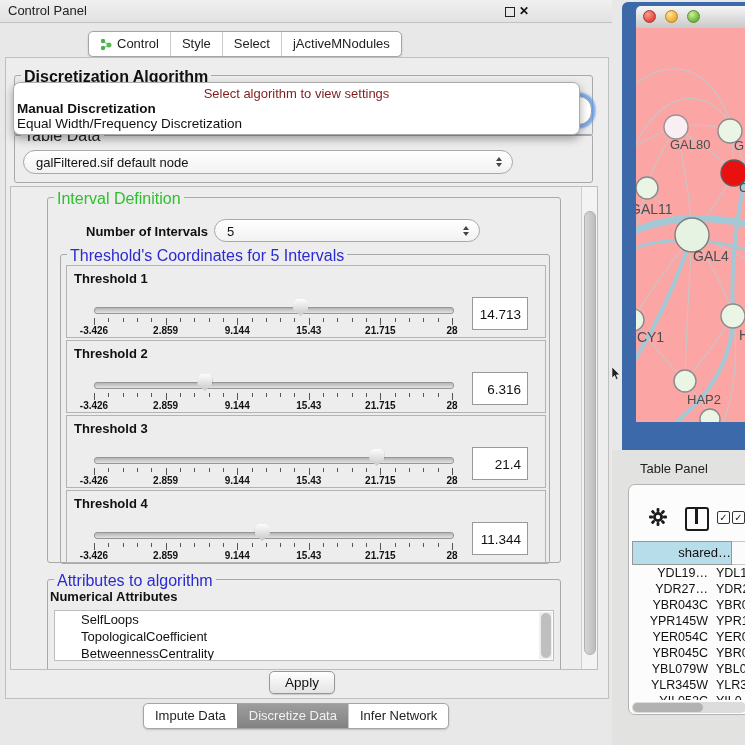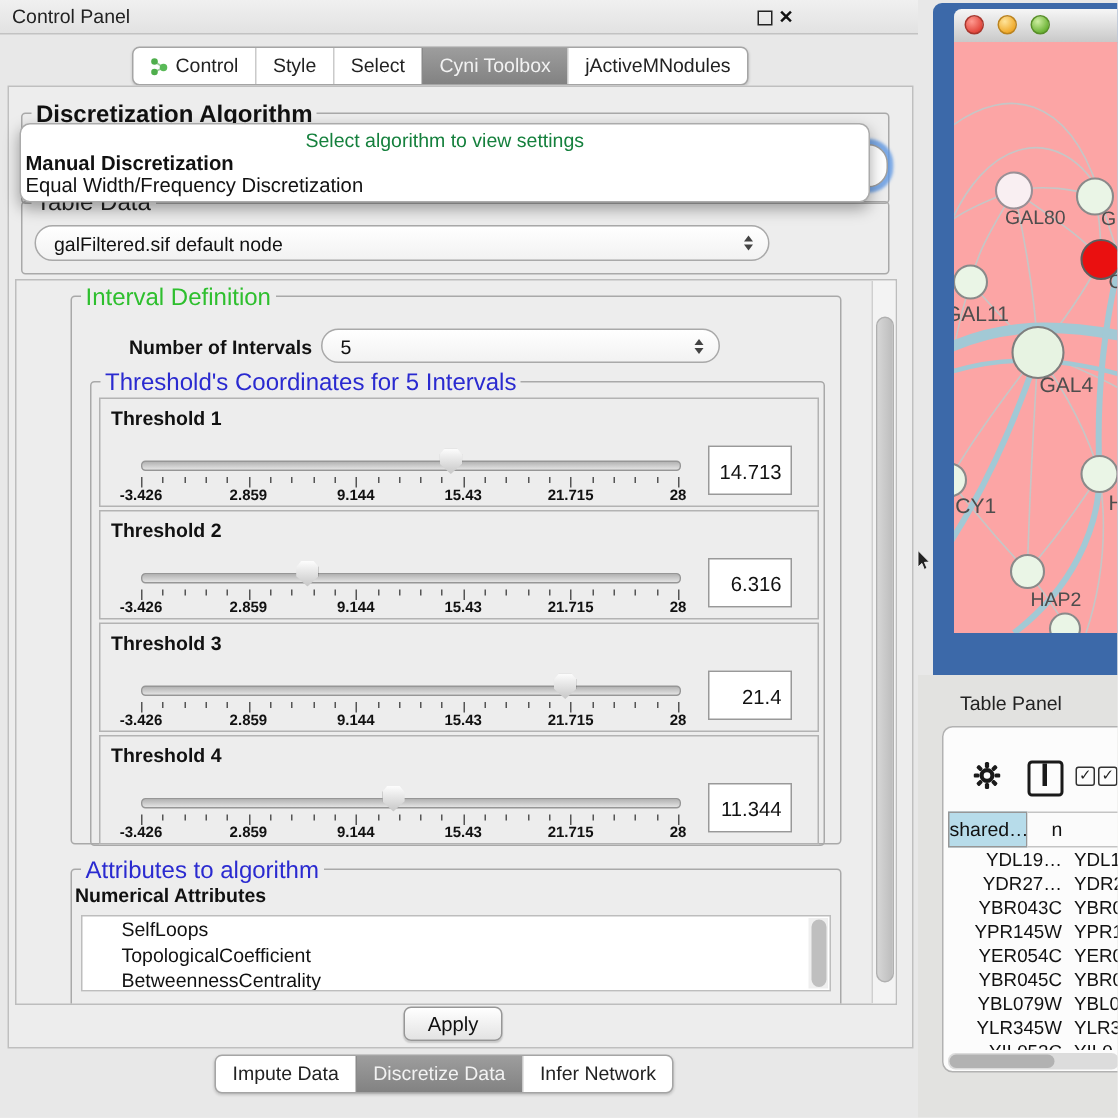--- a/index.html
+++ b/index.html
@@ -30,21 +30,21 @@
        border-radius:12px;font-size:13px;color:#111;box-sizing:border-box;}
   .combo .val{position:absolute;left:12px;top:0;line-height:22px;}
   .arrs{position:absolute;right:10px;top:50%;transform:translateY(-50%);}
   .car-up{width:0;height:0;border-left:3.5px solid transparent;border-right:3.5px solid transparent;
        border-bottom:4.5px solid #444;margin-bottom:2px;}
   .car-dn{width:0;height:0;border-left:3.5px solid transparent;border-right:3.5px solid transparent;
        border-top:4.5px solid #444;}
   
   #algo-popup{left:13px;top:82px;width:565px;height:51px;background:#fff;border:1px solid #ababab;
        border-radius:7px;box-shadow:0 4px 10px rgba(0,0,0,.35);z-index:30;}
-  #algo-hint{left:0;right:0;top:3px;text-align:center;font-size:13px;color:#15803d;}
+  #algo-hint{left:0;right:0;top:3px;text-align:center;font-size:13px;color:#7f1d1d;}
   .popup-opt{left:3px;right:3px;font-size:13.5px;color:#111;padding-left:0px;line-height:15px;}
   #combo-behind{left:28px;top:96px;width:562px;height:27px;border-radius:13px;background:#fff;
        border:1px solid #9f9f9f;box-shadow:0 0 2px 3.5px rgba(96,152,228,.8);z-index:5;}
   
   #viewport{left:10px;top:186px;width:588px;height:484px;overflow:hidden;background:#ededed;
        border:1px solid #bdbdbd;box-sizing:border-box;}
   #vscroll{left:570px;top:0;width:17px;height:482px;background:#f3f3f3;border-left:1px solid #cfcfcf;}
   #vscroll-thumb{left:2px;top:24px;width:12px;height:444px;border-radius:7px;
        background:linear-gradient(90deg,#d6d6d6,#bdbdbd);border:1px solid #b0b0b0;box-sizing:border-box;}
   .tpanel{position:absolute;left:5px;width:478px;height:71px;border:1px solid #b3b3b3;background:#ededed;}
@@ -82,21 +82,21 @@
   #tp-title{position:absolute;left:28px;top:11px;font-size:13px;color:#222;}
   #tp-panel{position:absolute;left:16px;top:34px;width:128px;height:229px;background:#fcfcfc;
        border:1px solid #b2b2b2;border-radius:7px;}
   #gear{position:absolute;left:20px;top:23px;}
   #split-icon{position:absolute;left:56px;top:22px;width:20px;height:20px;border:2.5px solid #1a1a1a;border-radius:3px;}
   #split-icon::after{content:"";position:absolute;left:8px;top:0;width:2.5px;height:15px;background:#1a1a1a;}
   .cbx{position:absolute;top:26px;width:11px;height:11px;border:1.6px solid #333;border-radius:2px;
        font-size:10px;line-height:11px;text-align:center;color:#222;}
   #thead{position:absolute;left:3px;top:56px;height:24px;display:flex;}
   .hcell{box-sizing:border-box;font-size:13px;line-height:22px;border:1px solid #979797;}
-  .hcell.c1{width:53px;background:#b7dcea;text-align:left;}
+  .hcell.c1{width:100px;background:#b7dcea;text-align:right;}
   .hcell.c2{width:70px;background:#fbfbfb;border-left:none;border-color:#c4c4c4;padding-left:16px;}
   #tbody{position:absolute;left:3px;top:80px;width:150px;height:135px;overflow:hidden;}
   .trow{display:flex;height:16px;line-height:16px;font-size:12.5px;}
   .tcell1{width:76px;text-align:right;}
   .tcell2{padding-left:8px;}
   #hscroll{position:absolute;left:3px;top:217px;width:114px;height:11px;background:#dcdcdc;border-radius:5px;}
   #hscroll-thumb{position:absolute;left:1px;top:1px;width:70px;height:9px;background:#b2b2b2;border-radius:5px;}
   #cursor{left:611px;top:367px;}
 </style>
 </head>
@@ -117,23 +117,20 @@
         <circle cx="3" cy="10" r="2.2" fill="#4fae4c"></circle>
         <circle cx="9" cy="7" r="2.5" fill="#59b957"></circle>
       </svg>
       <span>Control</span>
     </span>
     <span class="item">
       <span>Style</span>
     </span>
     <span class="item">
       <span>Select</span>
-    </span>
-    <span class="item sel">
-      <span>Cyni Toolbox</span>
     </span>
     <span class="item">
       <span>jActiveMNodules</span>
     </span>
   </div>
 
 <div class="abs" id="cp-main"></div>
 
 <div class="group" style="left:14px;top:75px;width:577px;height:59px;">
   <span class="gtitle t-dark">Discretization Algorithm</span>

